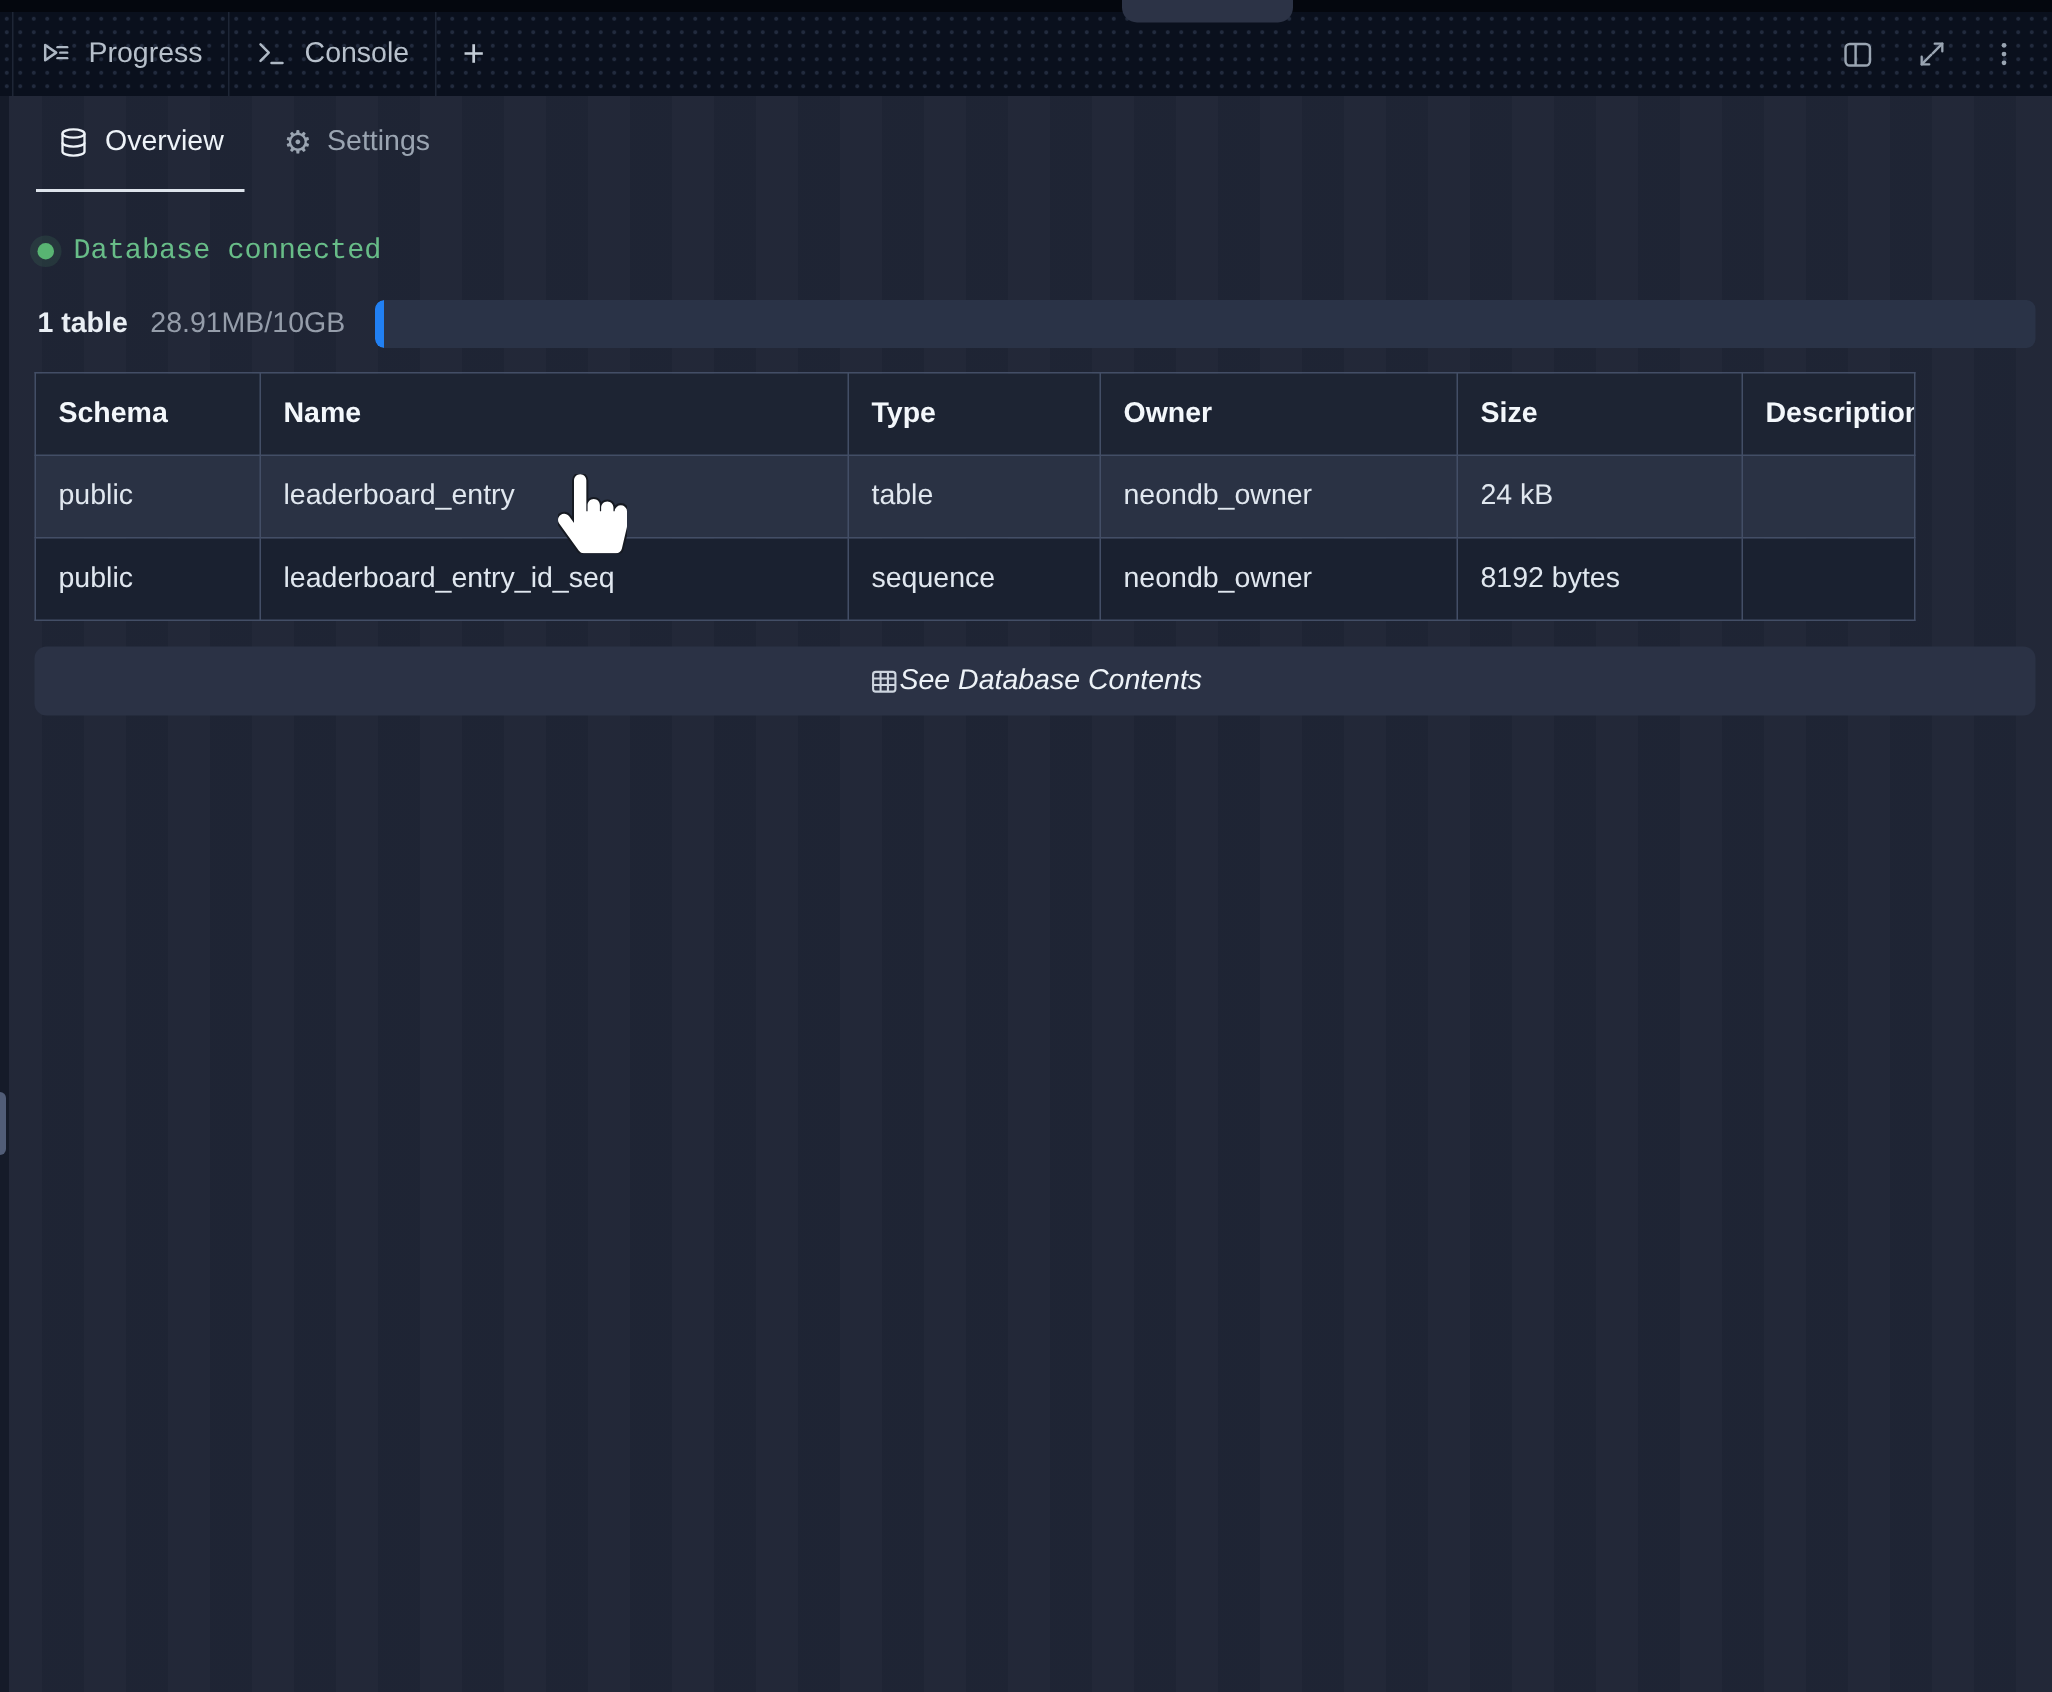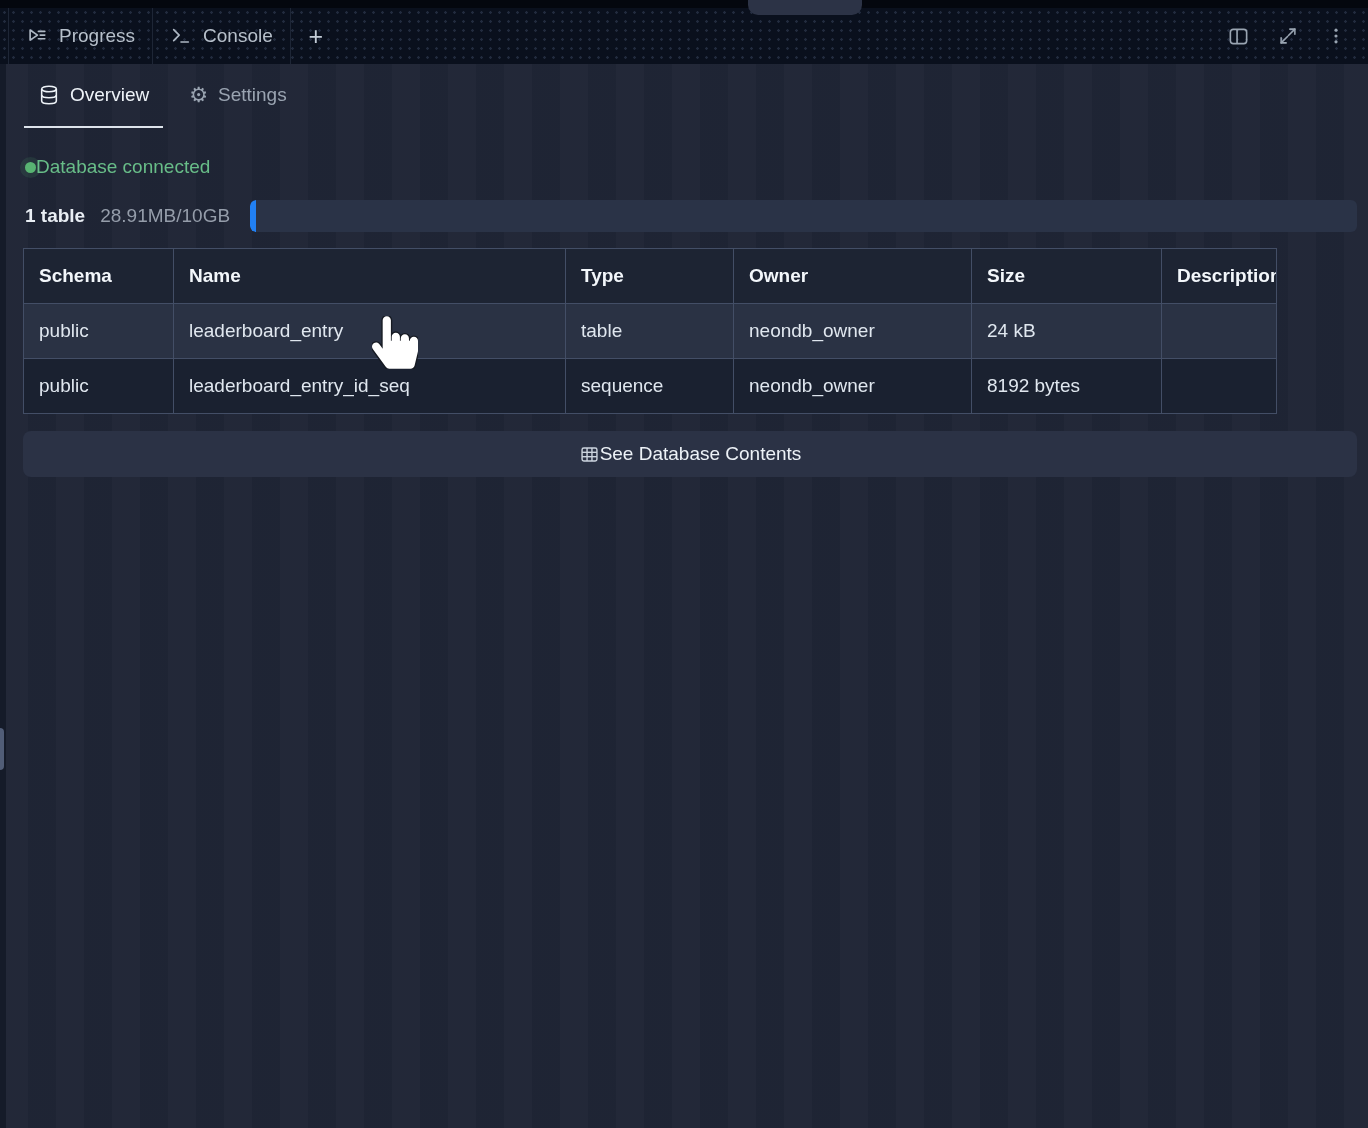--- a/index.html
+++ b/index.html
@@ -34,39 +34,39 @@
 
   
   .subtabs{position:absolute;top:64px;left:0;right:0;height:64px;display:flex;align-items:stretch;padding-left:24px;gap:12px;z-index:4;text-align:right;}
   .subtab{display:flex;align-items:center;gap:10px;font-size:19px;color:#9aa4b1;border-bottom:2px solid transparent;padding:0 14px;cursor:pointer;}
   .subtab.active{color:#eef3f8;border-bottom-color:#dde3eb;}
   .subtab .icon{display:flex;align-items:center;}
   .gear-glyph{font-family:"DejaVu Sans",sans-serif;font-size:21px;line-height:1;}
 
   .content{position:absolute;top:128px;left:0;right:0;bottom:0;}
 
-  .status{margin:28px 0 0 25px;display:flex;align-items:center;}
+  .status{margin:28px 0 0 25px;display:flex;align-items:center;gap:13px;font-family:Liberation Mono, monospace;}
   .dot{width:11px;height:11px;border-radius:50%;background:#58b472;box-shadow:0 0 0 5px rgba(88,180,114,.13);}
   .status-label{color:#68bd88;font-size:19px;}
 
   .inforow{margin:22px 11px 0 25px;display:flex;align-items:center;gap:15px;}
   .tables-count{color:#e9eef4;font-size:19px;font-weight:700;}
   .storage{color:#959daa;font-size:19px;}
   .bar{flex:1;height:32px;background:#2a3347;border-radius:6px;overflow:hidden;margin-left:5px;}
   .fill{height:100%;width:6px;min-width:6px;background:#2180f3;border-radius:6px 0 0 6px;}
 
   table.db{border-collapse:collapse;margin:16px 11px 0 23px;width:1254px;table-layout:fixed;font-size:19px;}
   .db th,.db td{border:1px solid #434e66;text-align:left;padding:0 8px 0 15px;height:54px;overflow:hidden;white-space:nowrap;}
   .db th{color:#f3f7fb;background:#1d2433;font-weight:700;}
   .db td{color:#e0e7ef;}
   tr.row-hover td{background:#2a3244;}
   tr.row-normal td{background:#1a2130;}
 
   .contents-btn{margin:17px 11px 0 23px;width:1334px;height:46px;background:#2b3245;border:none;border-radius:8px;
-    display:flex;align-items:center;justify-content:center;color:#edf2f7;font-size:19px;font-family:inherit;cursor:pointer;}
+    display:flex;align-items:center;justify-content:center;color:#edf2f7;font-size:19px;font-family:inherit;cursor:pointer;font-style:italic;}
   .contents-btn .icon{display:flex;align-items:center;color:#cdd5df;}
 
   .left-strip{position:absolute;left:0;top:64px;bottom:0;width:6px;background:#151b29;z-index:3;}
   .drag-handle{position:absolute;left:0;top:728px;width:4px;height:42px;background:#515d77;border-radius:0 4px 4px 0;z-index:8;}
 
   .cursor{position:absolute;left:372px;top:316px;z-index:10;pointer-events:none;}
 </style>
 </head>
 <body>
 

